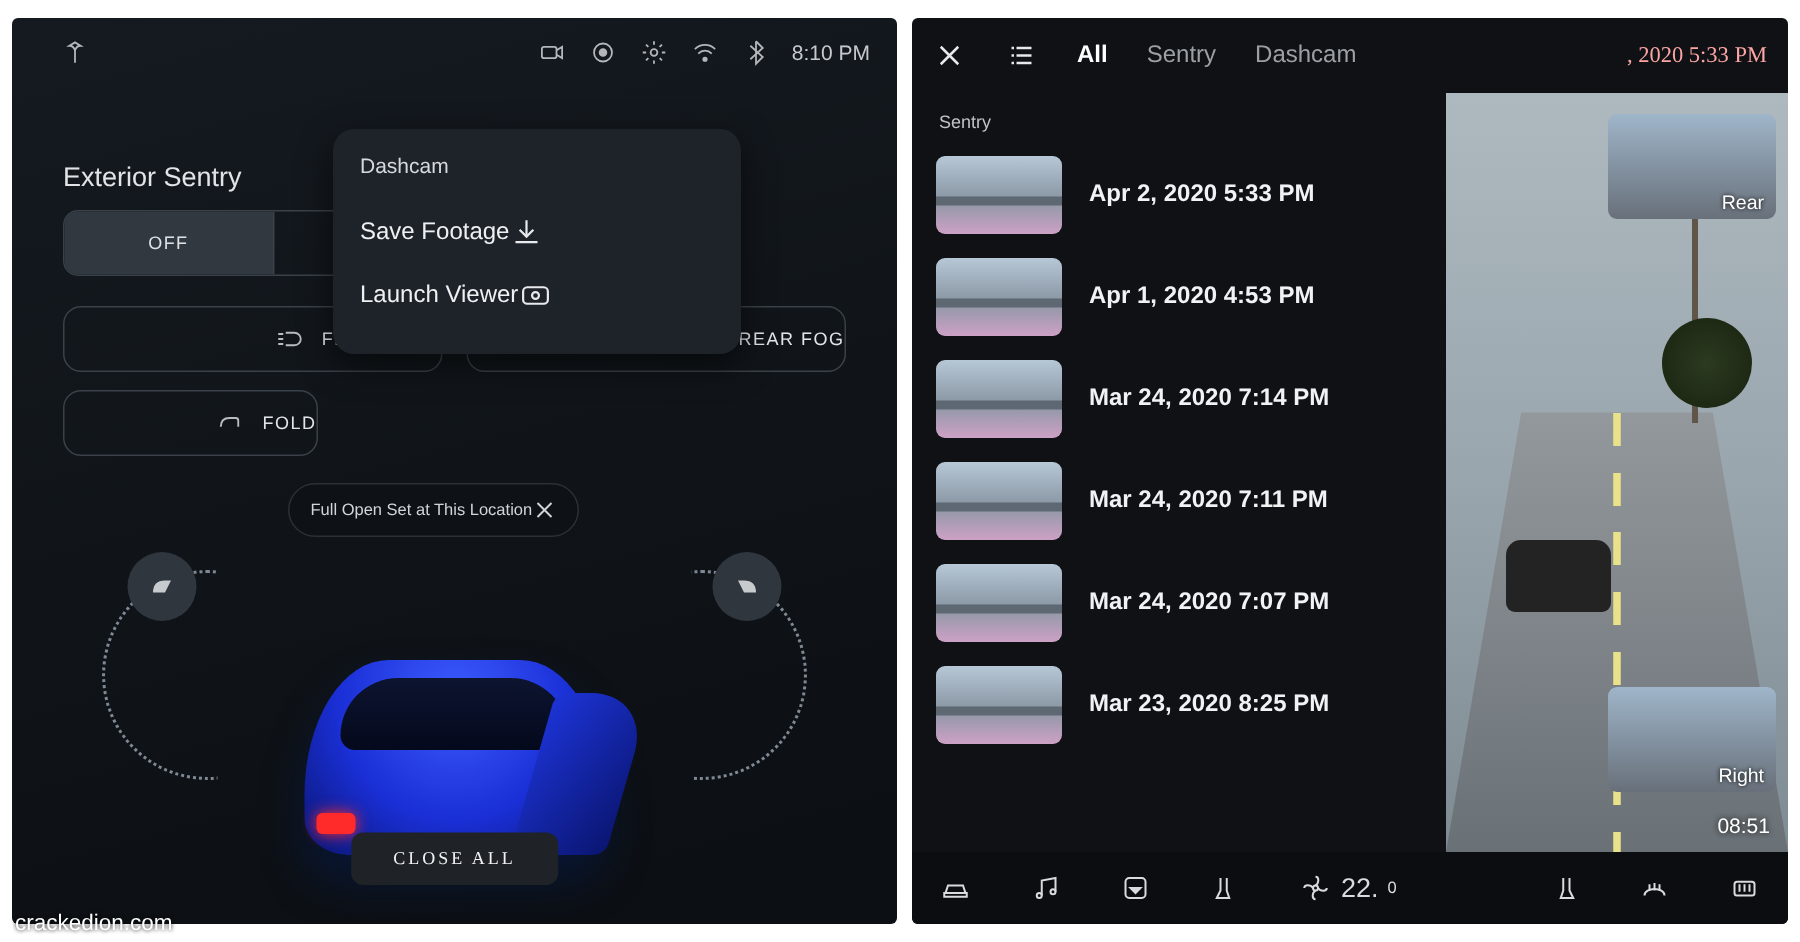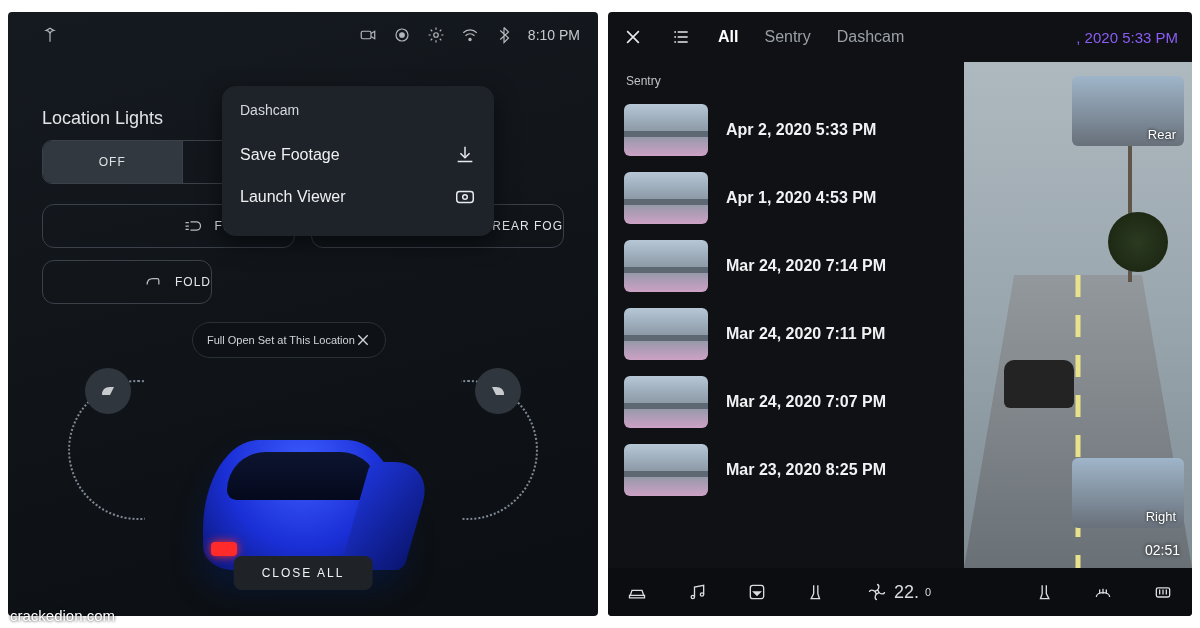--- a/index.html
+++ b/index.html
@@ -25,21 +25,21 @@
   .pillrow { position:absolute; left:34px; width:522px; display:flex; gap:16px; }
   .pillrow.pr1 { top:192px; }
   .pillrow.pr2 { top:248px; }
   .pill { flex:1; height:44px; border:1px solid #3a4148; border-radius:12px; display:flex; align-items:center; justify-content:flex-end; gap:12px; color:#e3e5e8; font-size:12px; letter-spacing:1px; cursor:pointer; }
   .pill.small { flex:0 0 170px; }
   .pill .pg { width:20px; height:20px; opacity:.8; }
   .pill .pg svg { width:100%; height:100%; stroke:#e3e5e8; fill:none; stroke-width:1.5; }
 
   .dropdown { position:absolute; left:214px; top:74px; width:272px; background:#1e2329; border-radius:14px; padding:16px 18px 18px; box-shadow:0 8px 22px rgba(0,0,0,.55); color:#eef0f2; }
   .dropdown .dd-title { font-size:14px; color:#d6d9dc; margin-bottom:16px; }
-  .dropdown .dd-row { display:flex; align-items:center; justify-content:space-between; padding:10px 0; font-size:16px; cursor:pointer; }
+  .dropdown .dd-row { display:flex; align-items:center; justify-content:flex-start; padding:10px 0; font-size:16px; cursor:pointer; }
   .dropdown .dd-row .dg { width:22px; height:22px; }
   .dropdown .dd-row .dg svg { width:100%; height:100%; stroke:#e8eaed; fill:none; stroke-width:1.6; }
 
   .chip { position:absolute; left:184px; top:310px; padding:9px 14px; background:#0e1216; border:1px solid #2a3036; border-radius:22px; display:flex; align-items:center; font-size:11px; color:#d2d5d8; }
   .chip .xicon { width:16px; height:16px; }
   .chip .xicon svg { width:100%; height:100%; stroke:#d2d5d8; stroke-width:2; }
 
   .car-area { position:absolute; left:0; bottom:0; width:100%; height:300px; }
   .arc { position:absolute; width:140px; height:140px; border:2px dotted #7f8994; border-radius:50%; }
   .arc.l { left:60px;  bottom:96px; clip-path:polygon(0 0,55% 0,55% 100%,0 100%); }
@@ -47,29 +47,29 @@
   .handle { position:absolute; width:46px; height:46px; border-radius:50%; background:#30363e; display:flex; align-items:center; justify-content:center; }
   .handle.l { left:77px;  bottom:202px; }
   .handle.r { right:77px; bottom:202px; }
   .handle svg { width:24px; height:24px; fill:#c8cbce; }
   .car { position:absolute; left:50%; bottom:18px; transform:translateX(-50%); width:280px; height:188px; }
   .carbody { position:absolute; left:40px; bottom:28px; width:200px; height:130px; background:radial-gradient(ellipse at 50% 20%,#3d5cff 0%,#1a2fd6 55%,#0a1570 100%); border-radius:56px 56px 30px 30px/90px 90px 24px 24px; box-shadow:0 18px 30px rgba(0,30,100,.4); }
   .carbody:after { content:""; position:absolute; left:24px; top:12px; width:152px; height:48px; background:linear-gradient(#0d1430,#04091c); border-radius:40px 40px 10px 10px; }
   .tail { position:absolute; bottom:42px; width:26px; height:14px; background:#ff2a2a; border-radius:4px; box-shadow:0 0 10px #ff2a2a; }
   .tail.l { left:48px; } .tail.r { right:48px; }
   .door { position:absolute; right:24px; bottom:28px; width:64px; height:108px; background:linear-gradient(120deg,#1d34d8,#0a1570); border-radius:8px 40px 8px 8px; transform:skewX(-16deg); }
-  .closeall { position:absolute; left:50%; bottom:8px; transform:translateX(-50%); padding:10px 28px; background:#1f2328; border-radius:8px; font-size:12px; letter-spacing:2px; color:#f0f2f4; cursor:pointer; }
+  .closeall { position:absolute; left:50%; bottom:8px; transform:translateX(-50%); padding:10px 28px; background:#1f2328; border-radius:8px; font-size:12px; letter-spacing:2px; color:#f0f2f4; cursor:pointer;font-family:Liberation Serif, serif; }
 
   
   .r-header { position:absolute; top:0; left:0; right:0; height:50px; display:flex; align-items:center; gap:26px; padding:0 14px; color:#e6e8ea; font-size:16px; }
   .r-header .hi { width:22px; height:22px; cursor:pointer; display:flex; align-items:center; justify-content:center; }
   .r-header .hi svg { width:20px; height:20px; stroke:#e6e8ea; fill:none; stroke-width:2; }
   .r-header .tab { cursor:pointer; color:#9aa0a6; }
   .r-header .tab.active { color:#fff; font-weight:600; }
-  .r-header .ts { margin-left:auto; color:#8b5cf6; font-size:15px; font-weight:500; }
+  .r-header .ts { margin-left:auto; color:#fca5a5; font-size:15px; font-weight:500;font-family:Liberation Serif, serif; }
 
   .clips { position:absolute; left:0; top:50px; width:356px; bottom:48px; overflow:hidden; padding:8px 14px; }
   .clips .grp { font-size:12px; color:#bfc3c7; margin:4px 0 8px 4px; }
   .clip { display:flex; align-items:center; gap:18px; padding:8px 2px; cursor:pointer; }
   .clip .thumb { width:84px; height:52px; border-radius:6px; background:linear-gradient(180deg,#b6c7d6 0%,#8a97a4 55%,#cda1c5 100%); position:relative; overflow:hidden; }
   .clip .thumb:after { content:""; position:absolute; left:0; right:0; top:52%; height:6px; background:#5d6872; }
   .clip .label { font-size:16px; font-weight:700; color:#f0f2f4; }
 
   .player { position:absolute; left:356px; top:50px; right:0; bottom:48px; background:linear-gradient(180deg,#aeb9bf 0%,#9aa6ae 50%,#7f8b92 100%); }
   .road { position:absolute; left:0; right:0; bottom:0; height:58%; background:linear-gradient(180deg,#93989c 0%,#6a7176 100%); clip-path:polygon(22% 0,78% 0,100% 100%,0 100%); }
@@ -130,21 +130,21 @@
           </svg>
       </span>
       <span class="si">
         <svg viewBox="0 0 24 24">
             <path d="M12 2 L18 8 L7 18 M7 6 L18 16 L12 22 V2"></path>
           </svg>
       </span>
       <span class="clock">8:10 PM</span>
     </div>
 
-    <div class="section-title">Location Lights</div>
+    <div class="section-title">Exterior Sentry</div>
 
     <div class="segmented">
       <div class="active">OFF</div>
       <div>PARK</div>
     </div>
 
     <div class="pillrow pr1">
       <div class="pill">
         <span class="pg"><svg viewBox="0 0 24 24">
               <path d="M9 7h7a5 5 0 010 10H9"></path>
@@ -271,21 +271,21 @@
       <div class="lane"></div>
       <div class="carahead"></div>
       <div class="pole"></div>
       <div class="tree"></div>
       <div class="pip rightv">
           <span>Right</span>
         </div>
       <div class="pip rear">
           <span>Rear</span>
         </div>
-      <div class="ptime">02:51</div>
+      <div class="ptime">08:51</div>
     </div>
 
     <div class="dock">
       <span class="dg">
           <svg viewBox="0 0 24 24">
             <path d="M4 16l2-6h12l2 6"></path>
             <path d="M3 16h18v3H3z"></path>
           </svg>
         </span>
       <span class="dg">

